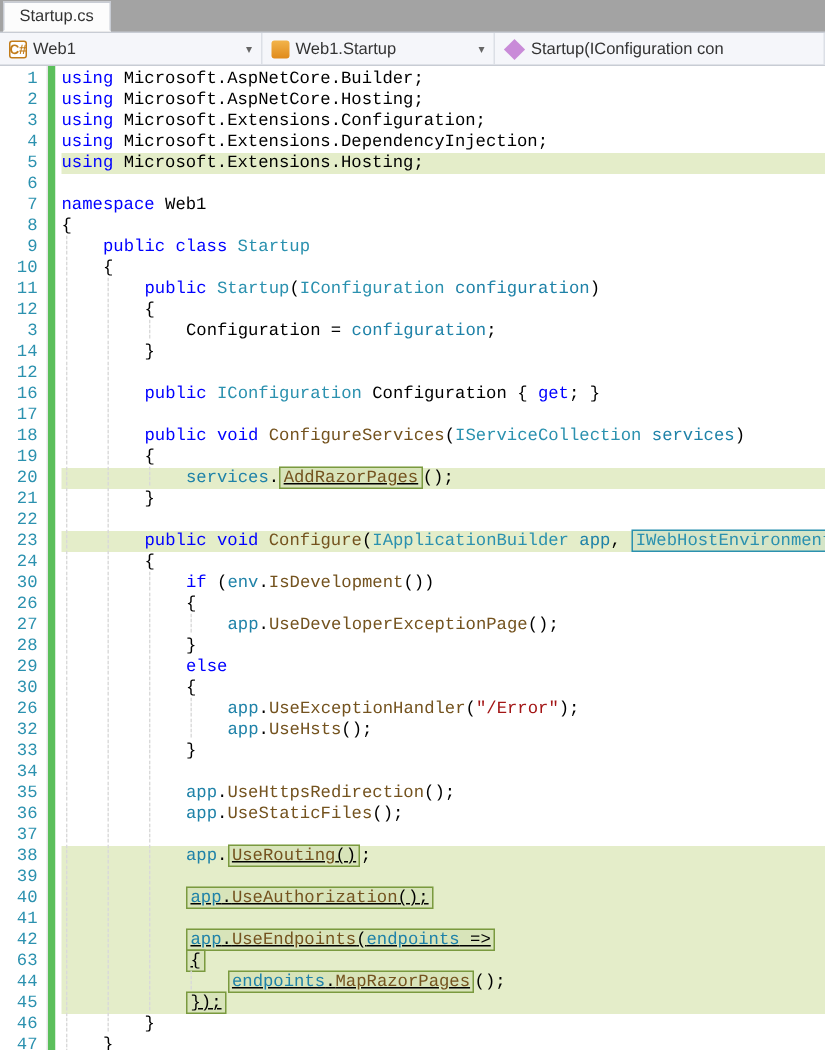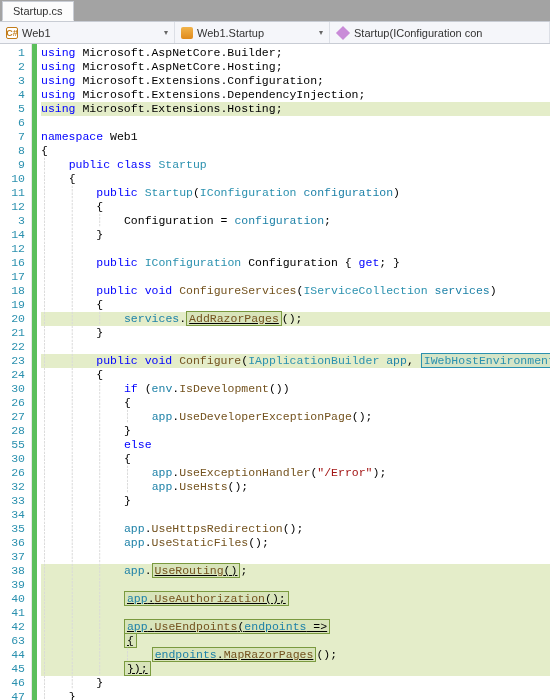--- a/index.html
+++ b/index.html
@@ -165,21 +165,21 @@
       <div>19</div>
       <div>20</div>
       <div>21</div>
       <div>22</div>
       <div>23</div>
       <div>24</div>
       <div>30</div>
       <div>26</div>
       <div>27</div>
       <div>28</div>
-      <div>55</div>
+      <div>29</div>
       <div>30</div>
       <div>26</div>
       <div>32</div>
       <div>33</div>
       <div>34</div>
       <div>35</div>
       <div>36</div>
       <div>37</div>
       <div>38</div>
       <div>39</div>

